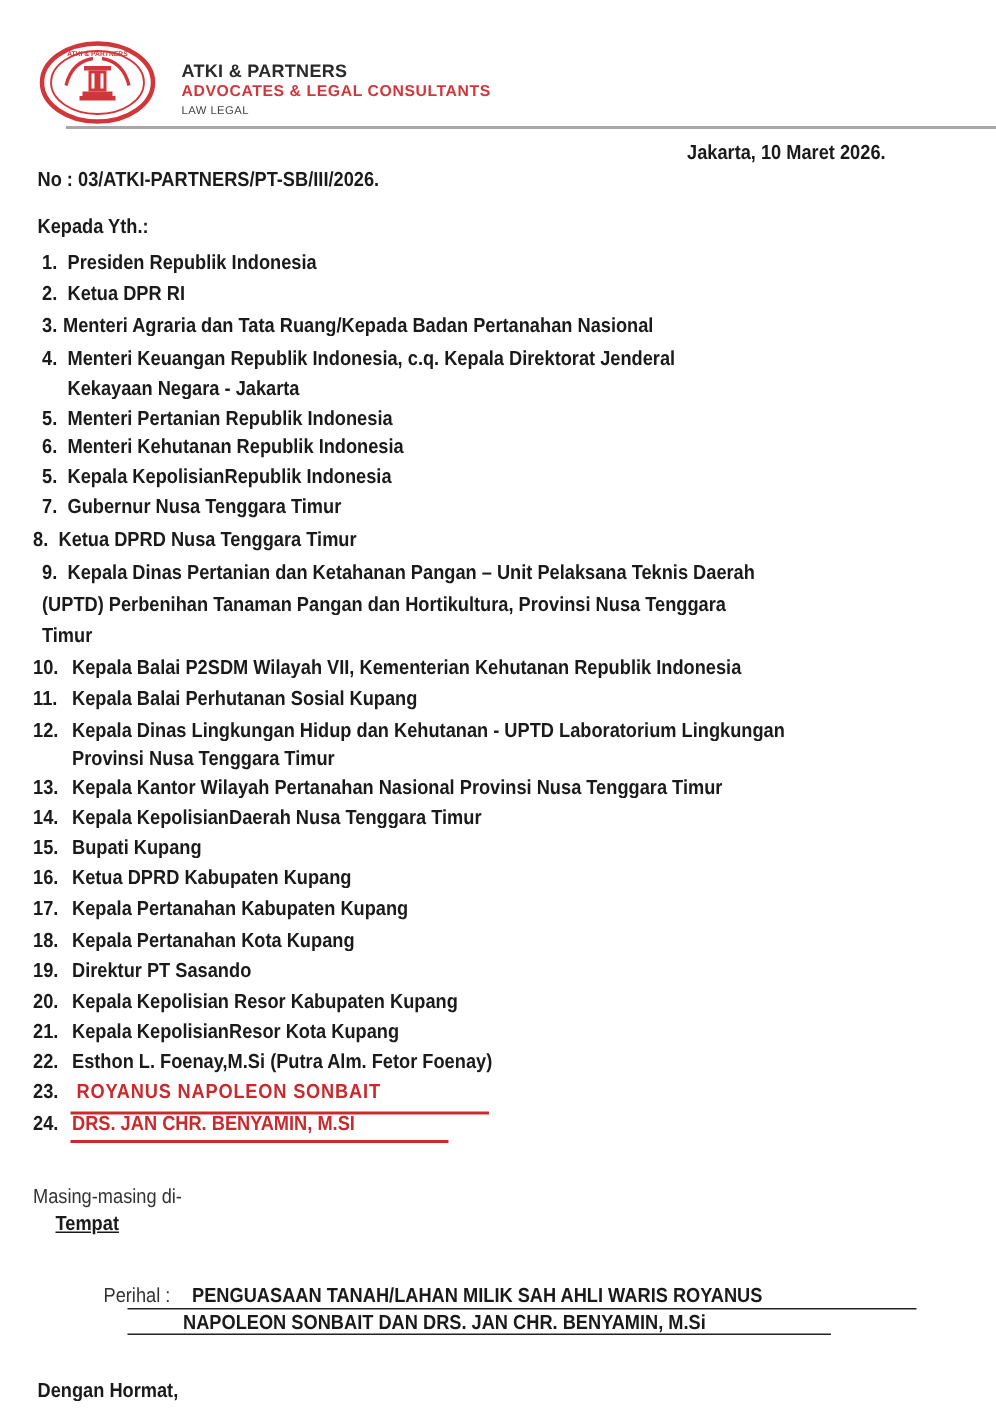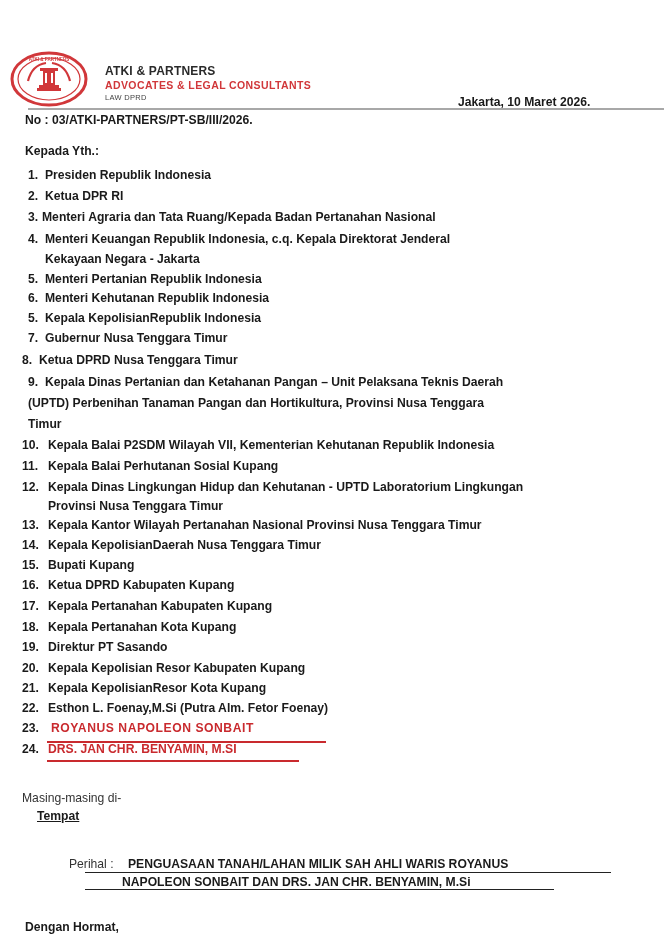--- a/index.html
+++ b/index.html
@@ -1,19 +1,19 @@
 <!DOCTYPE html>
 <html><head>
   <meta charset="utf-8">
   <style>
     * { box-sizing: border-box; margin: 0; padding: 0; }
     html, body { width: 664px; height: 947px; background: #ffffff; overflow: hidden; }
     body { font-family: "Liberation Sans", "DejaVu Sans", sans-serif; color: #1a1a1a; position: relative; }
 
-    .letterhead { position: absolute; left: 0; top: 0; width: 576px; height: 90px; margin-top: 24px; }
+    .letterhead { position: absolute; left: 16px; top: 0; width: 576px; height: 90px; }
     .logo { position: absolute; left: 10px; top: 27px; width: 78px; height: 56px; }
     .firm-name { position: absolute; left: 105px; top: 40px; font-size: 12px; font-weight: bold; color: #2a2a2a; letter-spacing: 0.2px; }
     .firm-sub { position: absolute; left: 105px; top: 55px; font-size: 10.5px; font-weight: bold; color: #d1373a; letter-spacing: 0.4px; }
     .firm-type { position: absolute; left: 105px; top: 69px; font-size: 7.5px; color: #444; letter-spacing: 0.3px; }
     .head-rule { position: absolute; left: 28px; top: 84px; width: 636px; height: 2px; background: #a8a8a8; }
 
     .t { position: absolute; font-family: "Liberation Sans", sans-serif; font-size: 13.5px; font-weight: bold; color: #1a1a1a; white-space: nowrap; transform-origin: left top; transform: scaleX(0.9); letter-spacing: 0; }
     .thin { font-weight: normal; color: #333; }
     .red { color: #c92a2e; }
     .red-rule { position: absolute; height: 1.6px; background: #c92a2e; }
@@ -31,21 +31,21 @@
     <rect x="30" y="17" width="18" height="3" fill="#d1373a"></rect>
     <rect x="33" y="20" width="12" height="14" fill="#d1373a"></rect>
     <rect x="35" y="22" width="2" height="10" fill="#ffffff"></rect>
     <rect x="41" y="22" width="2" height="10" fill="#ffffff"></rect>
     <rect x="29" y="34" width="20" height="3" fill="#d1373a"></rect>
     <rect x="27" y="37" width="24" height="3" fill="#d1373a"></rect>
     <text x="39" y="10" font-size="4.5" text-anchor="middle" fill="#d1373a" font-family="Liberation Sans, sans-serif" font-weight="bold">ATKI &amp; PARTNERS</text>
   </svg>
   <div class="firm-name">ATKI &amp; PARTNERS</div>
   <div class="firm-sub">ADVOCATES &amp; LEGAL CONSULTANTS</div>
-  <div class="firm-type">LAW DPRD</div>
+  <div class="firm-type">LAW LEGAL</div>
   <div class="head-rule"></div>
 </div>
 
 <div class="t" style="left:458px; top:94px;">Jakarta, 10 Maret 2026.</div>
 <div class="t" style="left:25px; top:112px;">No : 03/ATKI-PARTNERS/PT-SB/III/2026.</div>
 <div class="t" style="left:25px; top:143px;">Kepada Yth.:</div>
 
 <div>
   <div>
     <span class="t" style="left:28px; top:167px;">1.</span>

